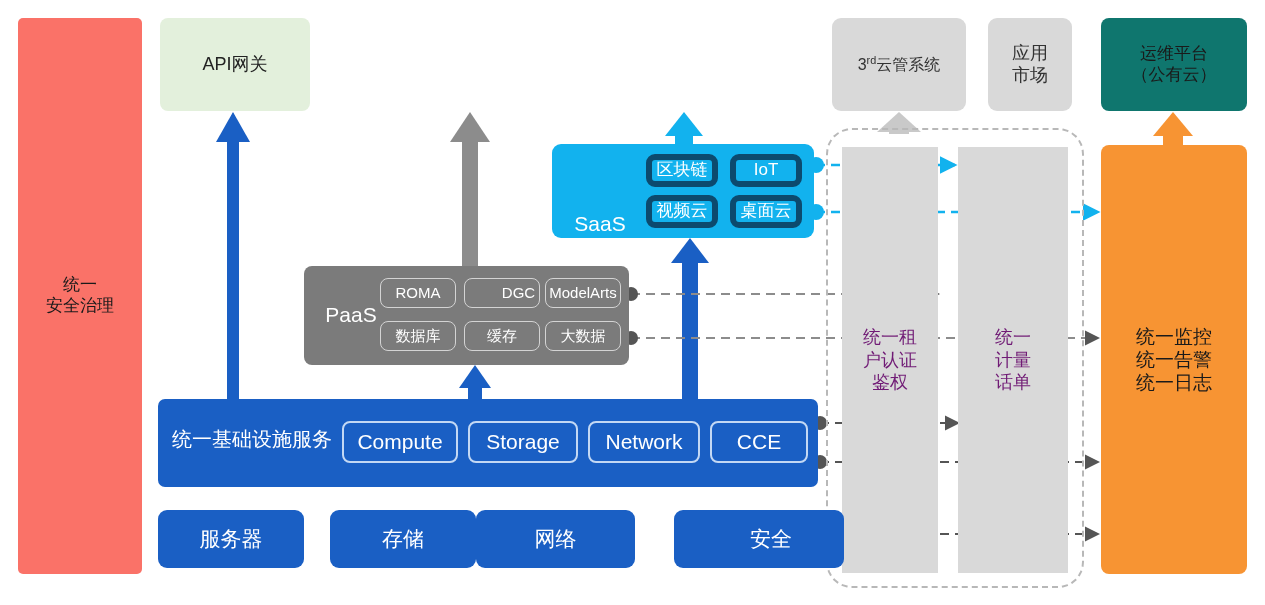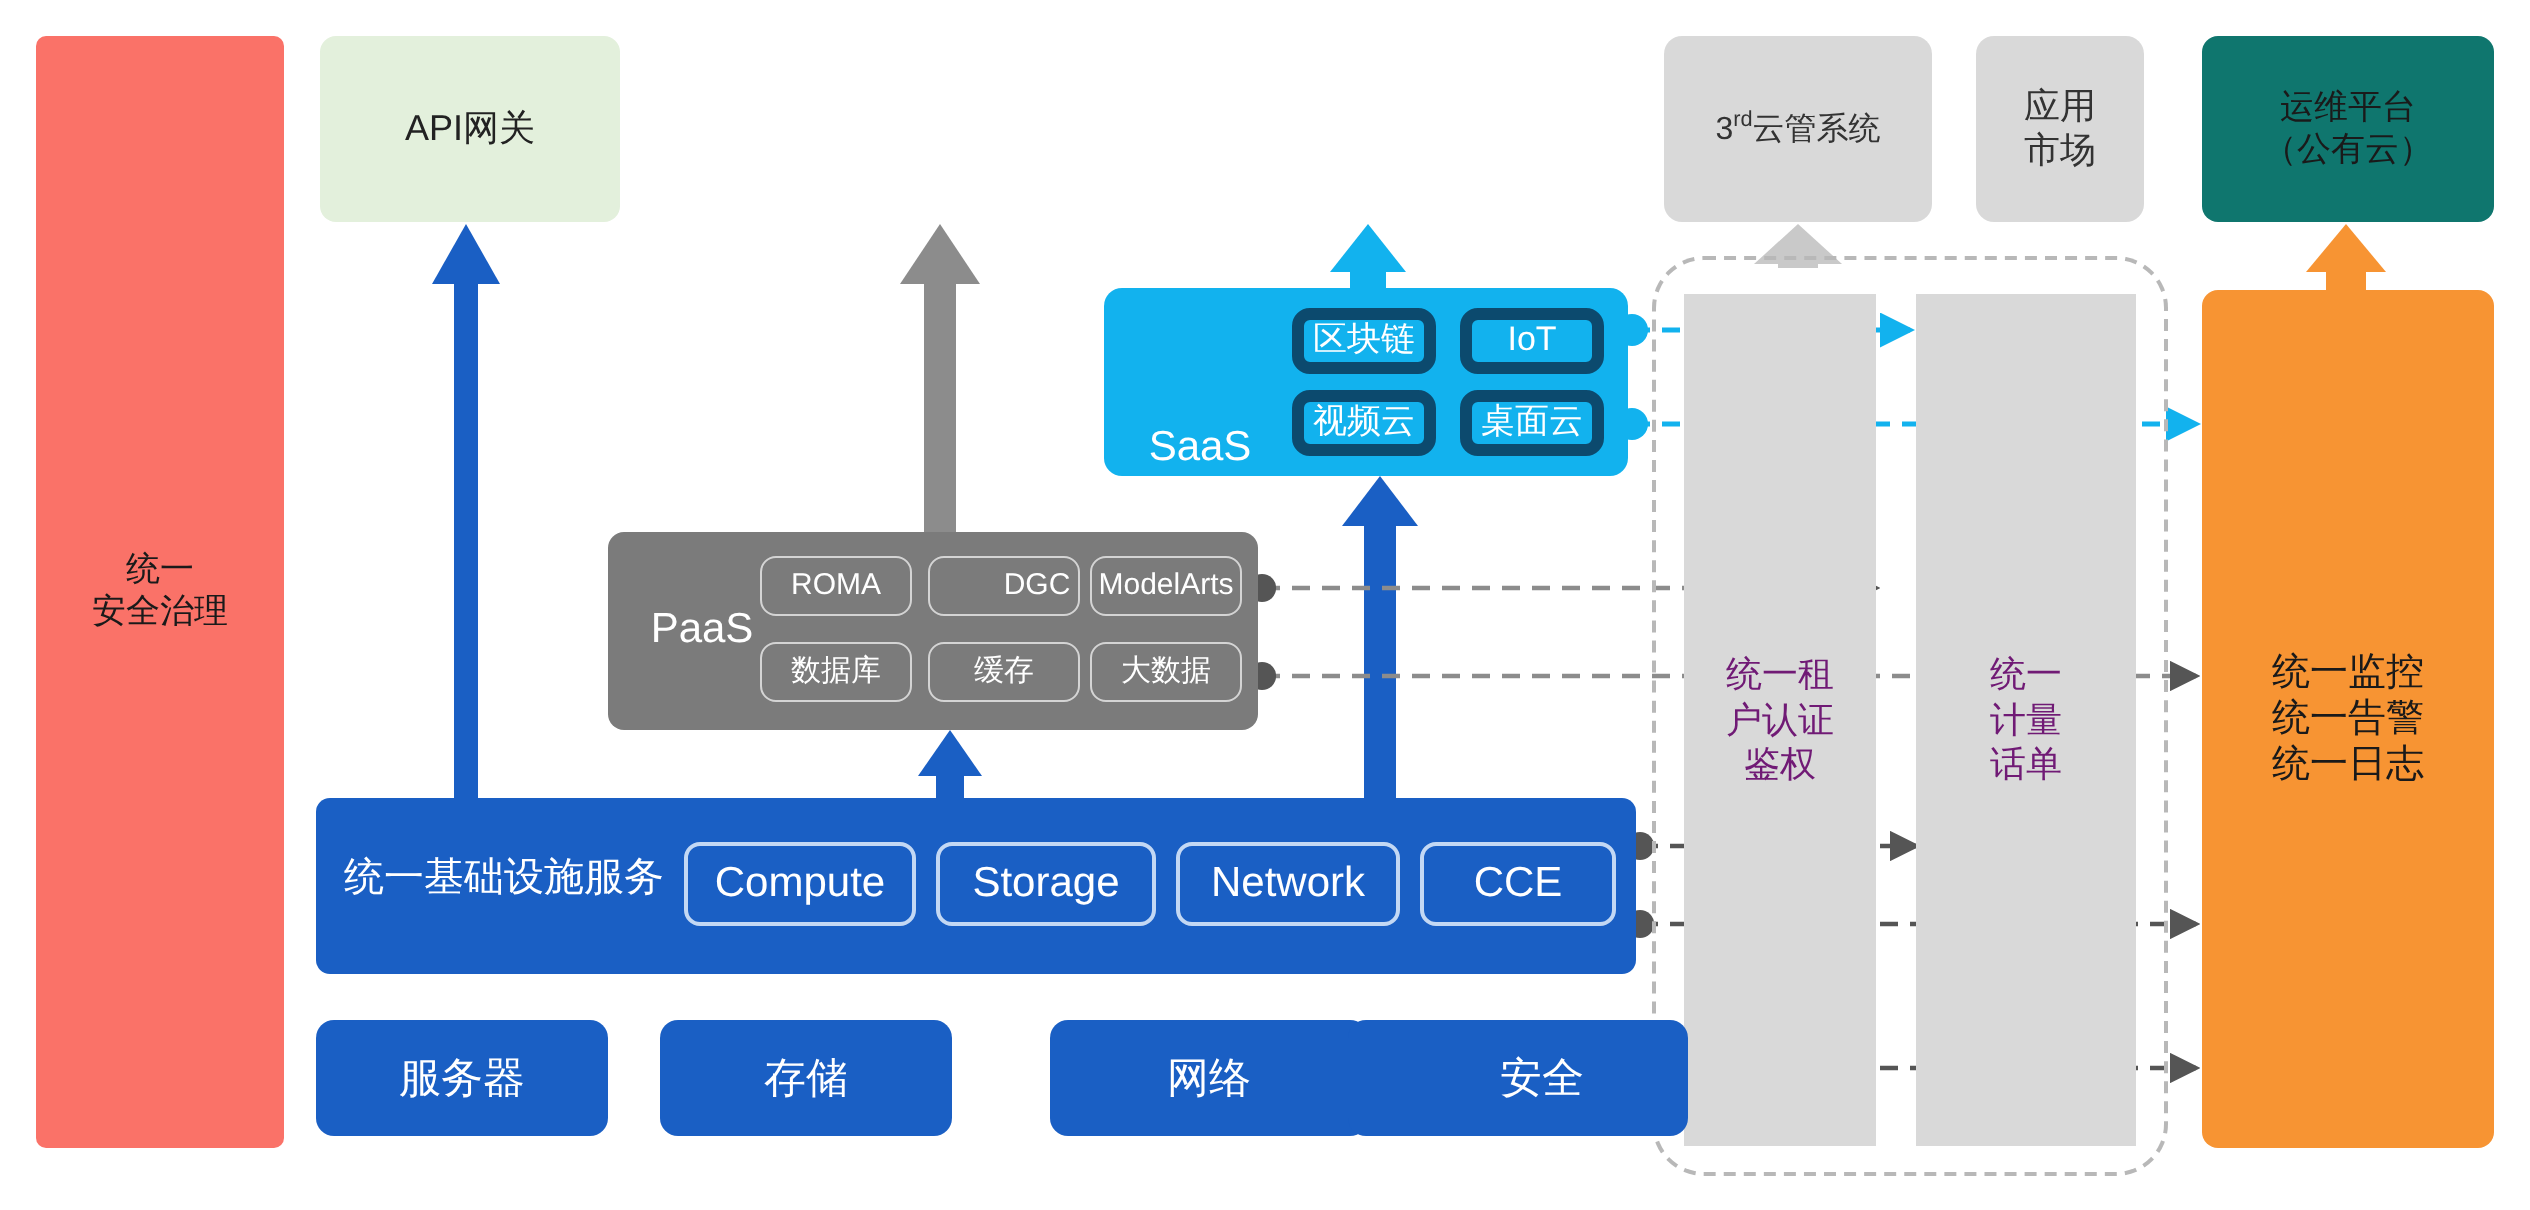--- a/index.html
+++ b/index.html
@@ -319,16 +319,16 @@
   <div class="box" id="infra">
     <div id="infra-label">统一基础设施服务</div>
     <div class="infra-chip" style="left:184px; width:116px;">Compute</div>
     <div class="infra-chip" style="left:310px; width:110px;">Storage</div>
     <div class="infra-chip" style="left:430px; width:112px;">Network</div>
     <div class="infra-chip" style="left:552px; width:98px;">CCE</div>
   </div>
 
   <div class="hw-box" style="left:158px; width:146px;">服务器</div>
   <div class="hw-box" style="left:330px; width:146px;">存储</div>
-  <div class="hw-box" style="left:525px; width:159px;">网络</div>
+  <div class="hw-box" style="left:476px; width:159px;">网络</div>
   <div class="hw-box" style="left:674px; width:146px;padding-left:24px;">安全</div>
 
 </div>
 
 </body></html>

